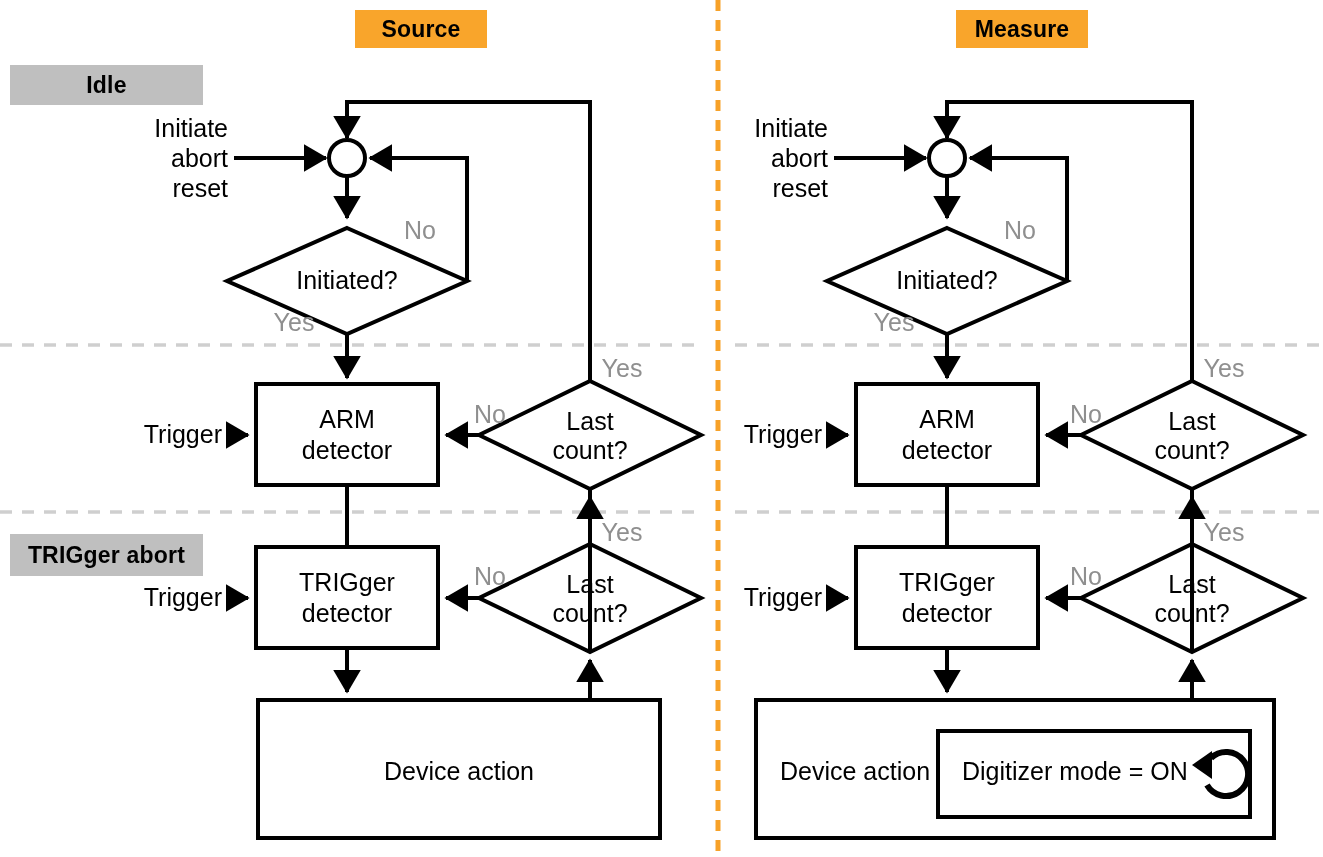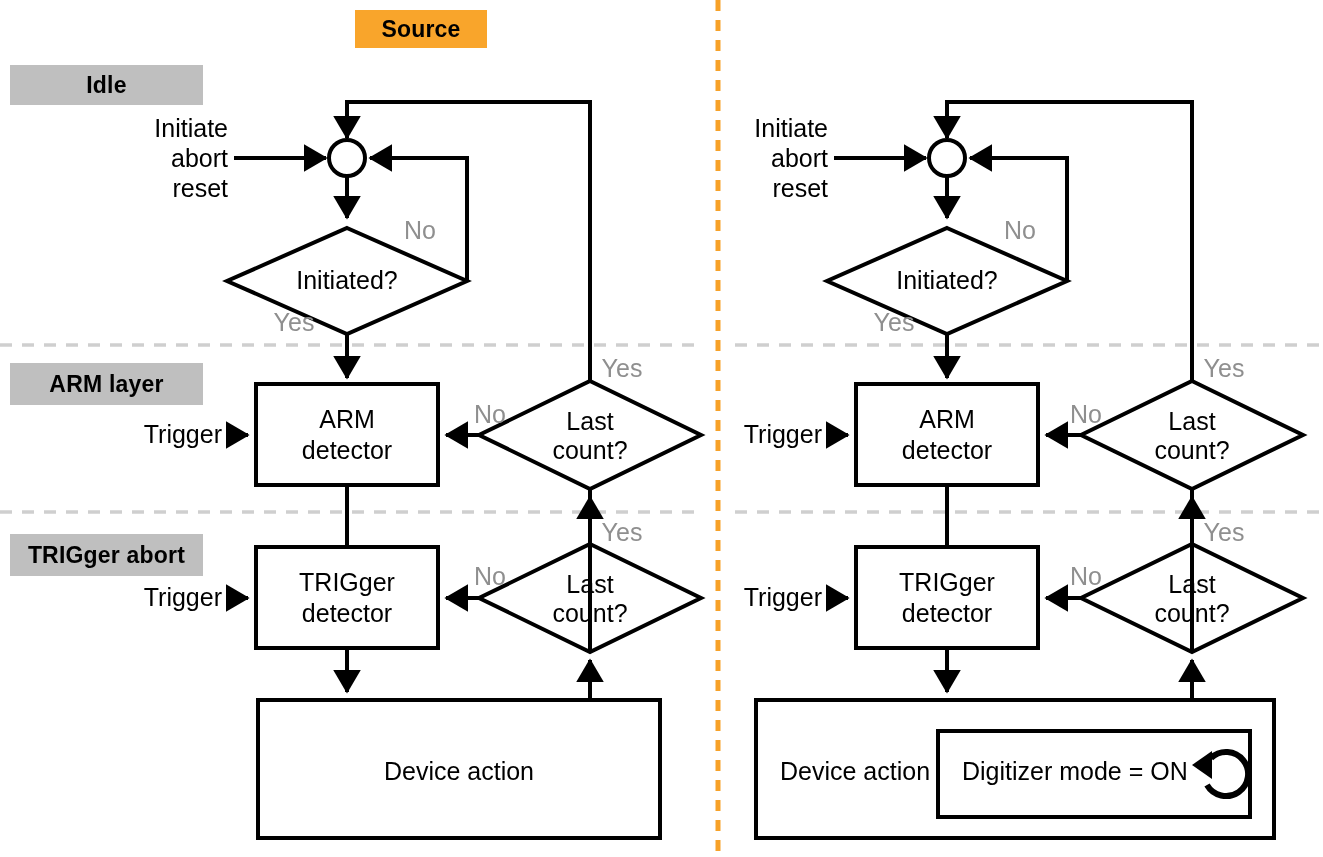--- a/index.html
+++ b/index.html
@@ -117,26 +117,26 @@
   }
 </style>
 </head>
 <body>
 
 <div id="canvas">
 
   <div class="banner" style="left:355px; top:10px; width:132px; height:38px;">
     <span>Source</span>
   </div>
+  <div class="banner" style="left:956px; top:10px; width:132px; height:38px;">
+    <span>Measure</span>
+  </div>
 
   <div class="layer-tag" style="left:10px; top:65px; width:193px; height:40px;">
     <span>Idle</span>
-  </div>
-  <div class="layer-tag" style="left:10px; top:363px; width:193px; height:42px;">
-    <span>ARM layer</span>
   </div>
   <div class="layer-tag" style="left:10px; top:534px; width:193px; height:42px;">
     <span>TRIGger abort</span>
   </div>
 
   <svg id="diagram" viewBox="0 0 1323 857">
     <defs>
       <marker id="arrow" markerWidth="7" markerHeight="7" refX="5.6" refY="3.5" orient="auto" markerUnits="strokeWidth">
         <path d="M0,0 L6,3.5 L0,7 z" fill="#000000"></path>
       </marker>

